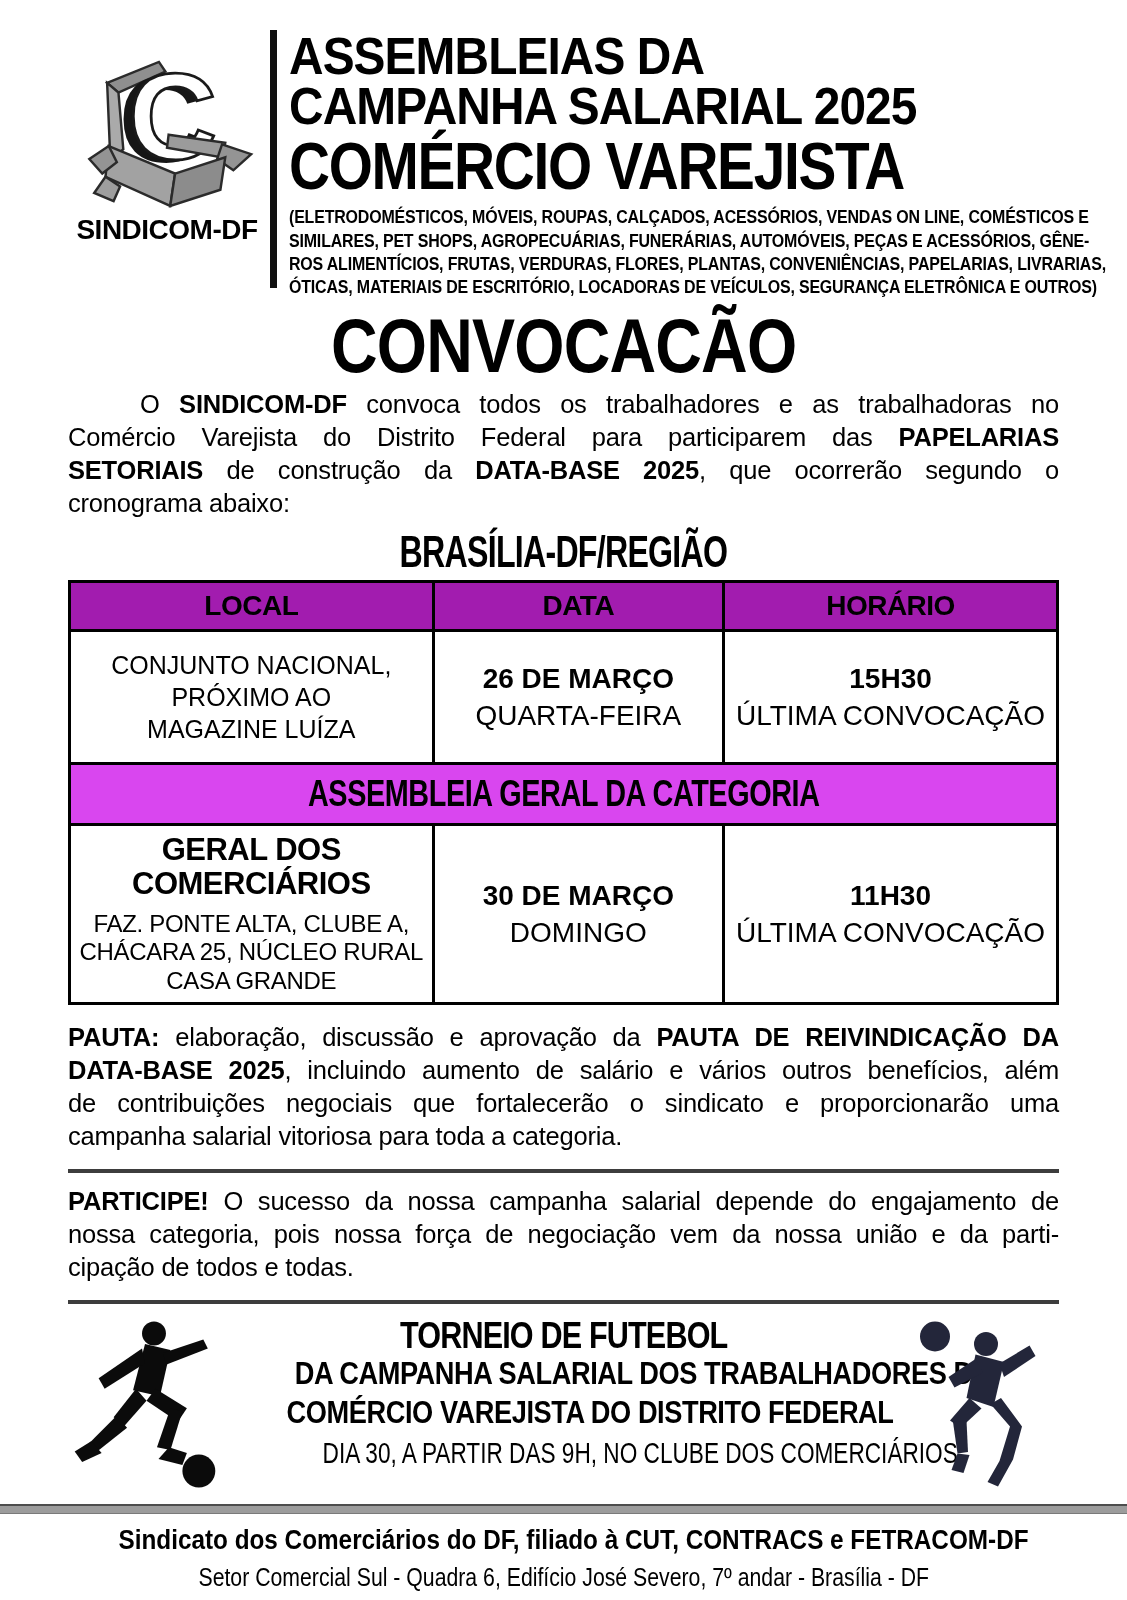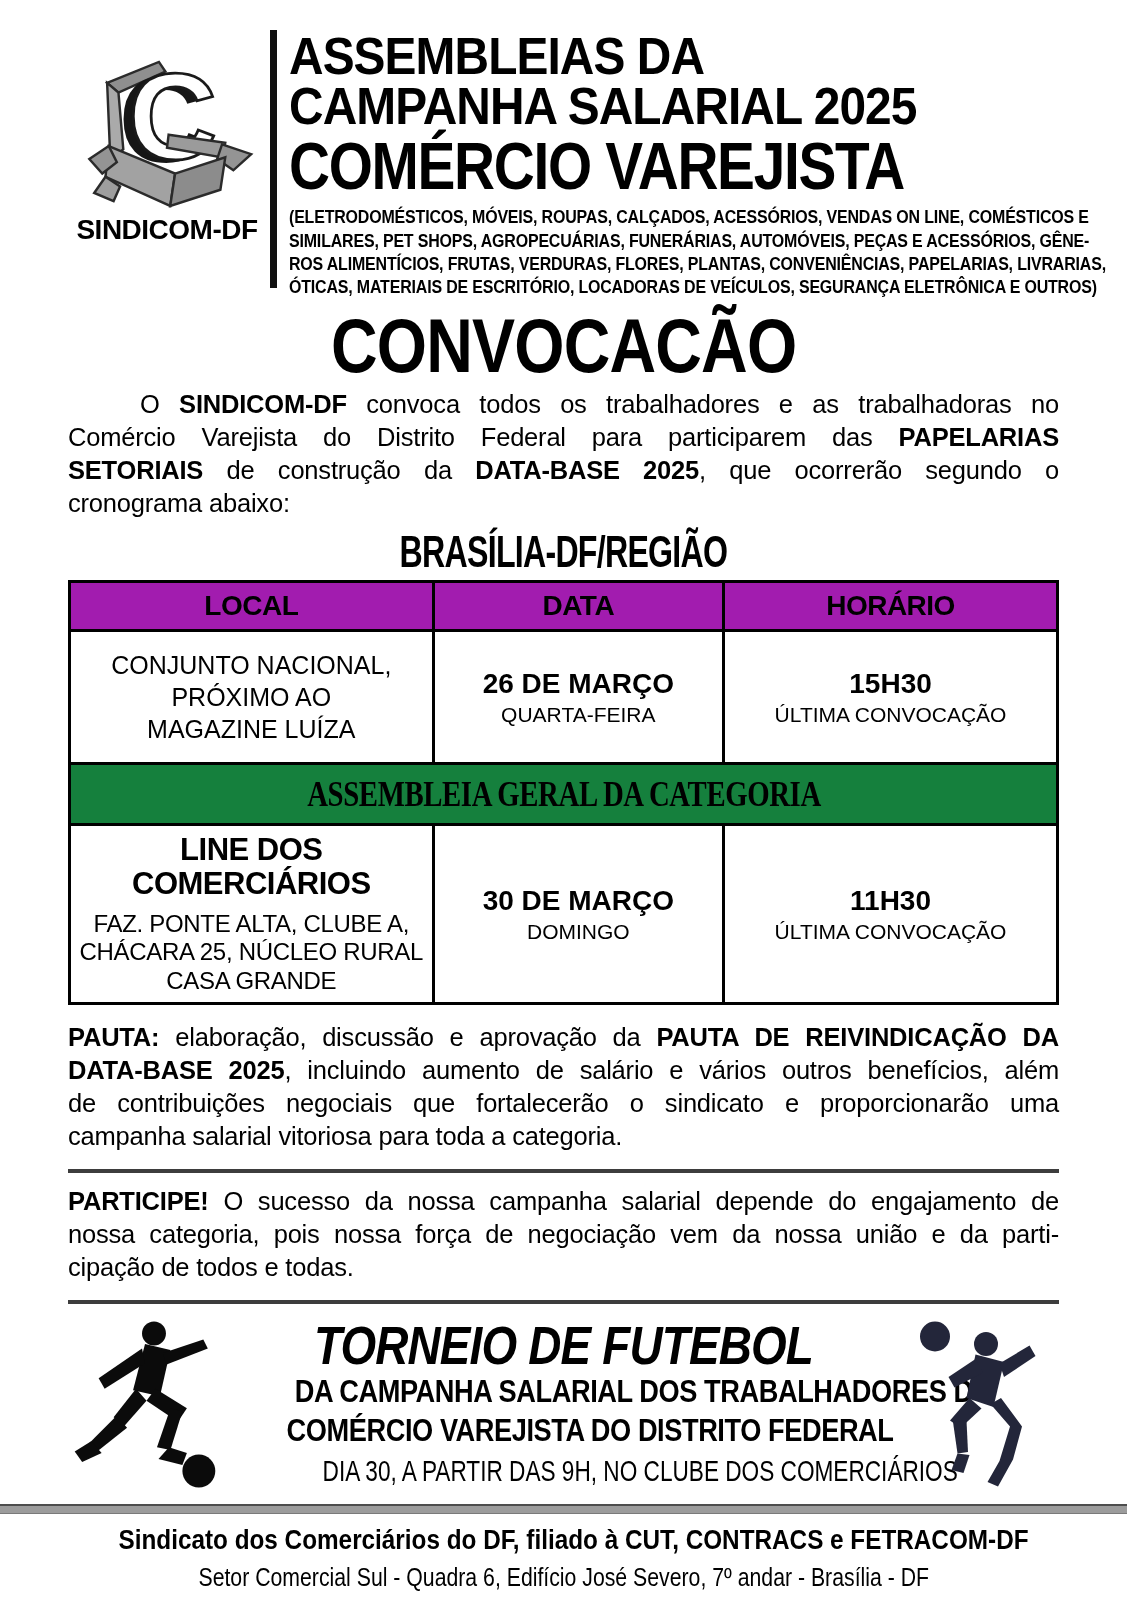--- a/index.html
+++ b/index.html
@@ -34,35 +34,35 @@
   .jline.last{text-align-last:left;}
   .b{font-weight:bold;}
   
   table.sched{width:100%;border-collapse:collapse;border:3px solid #000;table-layout:fixed;}
   .sched th,.sched td{border:3px solid #000;text-align:center;vertical-align:middle;padding:2px 6px;}
   .sched th{background:#a21caf;font-size:28px;letter-spacing:-0.5px;height:42px;}
   .r1 td{height:126px;}
   .r2 td{height:172px;}
   .cell-line{font-size:25px;line-height:1.28;}
   .cell-main{font-size:28px;font-weight:bold;line-height:1.3;}
-  .cell-sub{font-size:21px;line-height:1.25;}
-  tr.banner td{background:#15803d;height:54px;font-weight:bold;font-size:36px;font-family:Liberation Serif, serif;}
+  .cell-sub{font-size:28px;line-height:1.25;}
+  tr.banner td{background:#d946ef;height:54px;font-weight:bold;font-size:36px;}
   .bx{display:inline-block;transform:scaleX(0.8);transform-origin:center;white-space:nowrap;letter-spacing:-0.5px;}
   .r2-title{font-size:31px;font-weight:bold;line-height:1.08;letter-spacing:-0.5px;}
   .r2-sub{font-size:24px;line-height:1.18;margin-top:10px;letter-spacing:-0.3px;}
   
   .rule{height:4px;background:#3d3d3d;margin:16px 0 12px;}
   .pauta-block{margin-top:16px;}
   
   .torneio{position:relative;height:180px;margin-top:2px;}
   .player{position:absolute;top:4px;}
   .player.pl{left:-8px;width:176px;height:172px;}
   .player.pr{right:-12px;width:170px;height:180px;}
   .torneio-text{text-align:center;padding:2px 165px 0;}
-  .t-title{font-size:54px;font-weight:bold;line-height:1;font-style:italic;}
+  .t-title{font-size:36px;font-weight:bold;line-height:1;}
   .t-sub{font-size:32px;font-weight:bold;line-height:1.2;}
   .t-detail{font-size:29px;margin-top:7px;line-height:1.1;}
   .cx-t{display:inline-block;transform:scaleX(0.85);transform-origin:center;white-space:nowrap;letter-spacing:-1px;}
   .cx-s{display:inline-block;transform:scaleX(0.85);transform-origin:center;white-space:nowrap;letter-spacing:-0.5px;}
   .cx-d{display:inline-block;transform:scaleX(0.78);transform-origin:center;white-space:nowrap;}
   
   .footer-bar{height:7px;background:#9c9c9c;border-top:2px solid #4d4d4d;border-bottom:1px solid #7a7a7a;margin:8px -68px 0;}
   .f-affil{text-align:center;font-size:27px;font-weight:bold;margin-top:12px;line-height:1.1;}
   .f-addr{text-align:center;font-size:25px;margin-top:8px;line-height:1.1;}
   .cx-f1{display:inline-block;transform:scaleX(0.9);transform-origin:center;white-space:nowrap;}
@@ -155,21 +155,21 @@
           <div class="cell-sub">ÚLTIMA CONVOCAÇÃO</div>
         </td>
       </tr>
       <tr class="banner">
         <td colspan="3">
           <span class="bx">ASSEMBLEIA GERAL DA CATEGORIA</span>
         </td>
       </tr>
       <tr class="r2">
         <td>
-          <div class="r2-title">LINE DOS</div>
+          <div class="r2-title">GERAL DOS</div>
           <div class="r2-title">COMERCIÁRIOS</div>
           <div class="r2-sub">
             <div>FAZ. PONTE ALTA, CLUBE A,</div>
             <div>CHÁCARA 25, NÚCLEO RURAL</div>
             <div>CASA GRANDE</div>
           </div>
         </td>
         <td>
           <div class="cell-main">30 DE MARÇO</div>
           <div class="cell-sub">DOMINGO</div>

